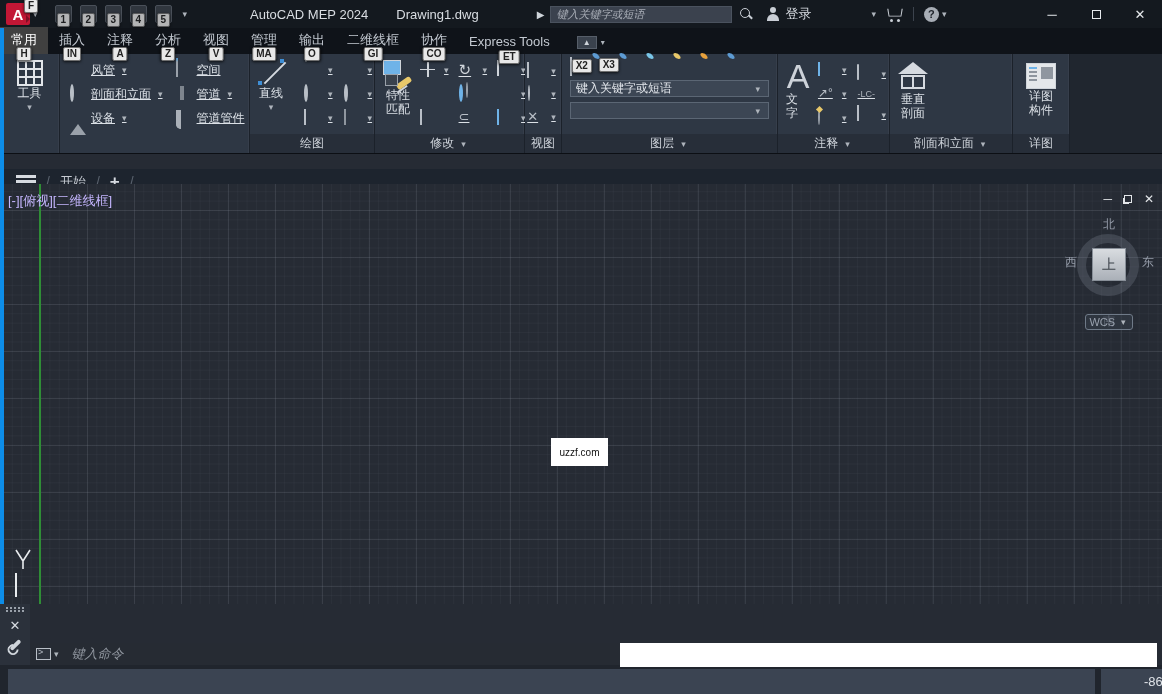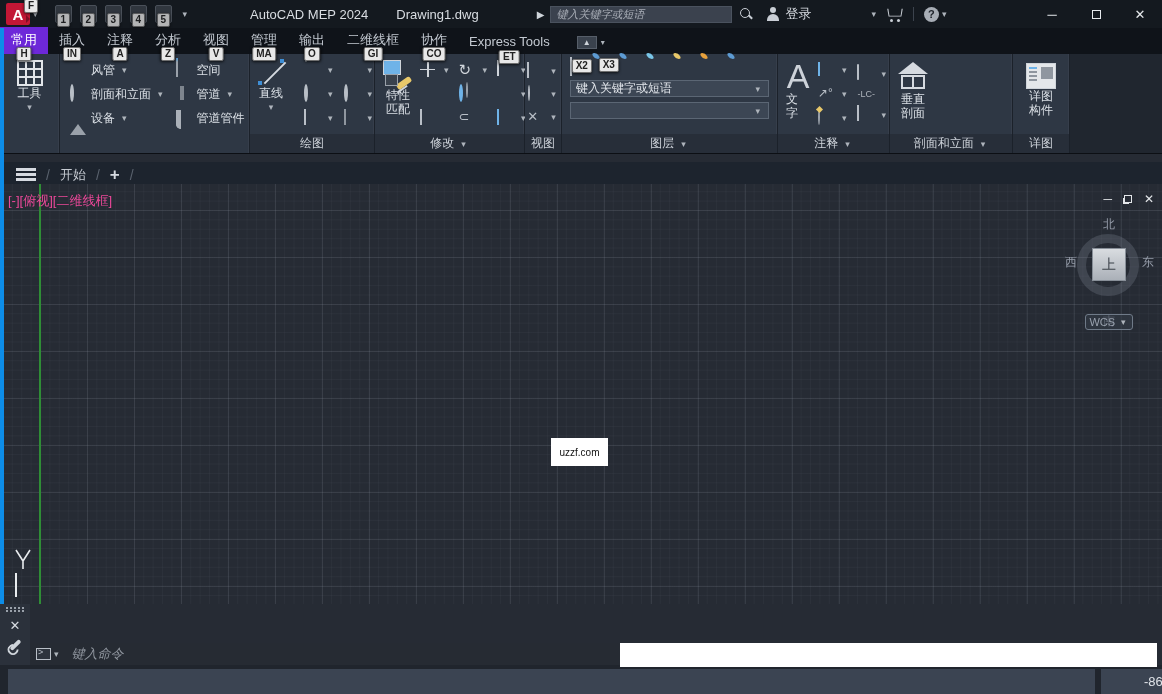--- a/index.html
+++ b/index.html
@@ -33,34 +33,34 @@
   .i-cart:after{content:"";position:absolute;left:3px;bottom:-1px;width:3px;height:3px;background:#c9ced5;border-radius:50%;box-shadow:7px 0 0 #c9ced5;}
   .tdiv{width:1px;height:14px;background:#3c434d;margin:0 10px;}
   .i-help{width:15px;height:15px;border-radius:50%;background:#a7adb5;color:#20252c;font-size:11px;font-weight:bold;display:flex;align-items:center;justify-content:center;}
   .winbtns{position:absolute;right:0;top:0;height:28px;display:flex;align-items:center;}
   .winbtn{width:44px;height:28px;display:flex;align-items:center;justify-content:center;color:#e6e9ec;font-size:13px;}
   .winbtn .sq{width:9px;height:9px;border:1.4px solid #e6e9ec;}
 
   
   .tabrow{position:absolute;left:0;top:28px;width:1162px;height:26px;background:#0f1319;display:flex;align-items:flex-end;color:#c3c9d1;font-size:13px;}
   .rtab{padding:4px 11px 5px;position:relative;cursor:default;}
-  .rtab.active{background:#6d28d9;color:#fff;}
+  .rtab.active{background:#404040;color:#fff;}
   .rtab .keytip{left:50%;transform:translateX(-50%);top:20px;}
   .collapsebtn{position:relative;margin-left:16px;margin-bottom:5px;width:20px;height:13px;background:#3a424d;border:1px solid #565e69;display:flex;align-items:center;justify-content:center;color:#cfd4da;font-size:8px;}
   .collapsebtn .keytip{left:-6px;top:22px;}
   .collapsedd{position:relative;margin:0 0 7px 4px;color:#aeb4bc;font-size:8px;}
   .collapsedd .keytip{left:-2px;top:20px;}
 
   
   .ribbon{position:absolute;left:0;top:54px;width:1162px;height:100px;background:#20262f;border-bottom:1px solid #0c0f14;}
   .panel{position:absolute;top:0;height:99px;background:#2e3744;border-right:1px solid #1b212a;box-shadow:inset -1px 0 0 rgba(255,255,255,.04);}
   .plabel{position:absolute;left:0;right:0;bottom:0;height:19px;background:#272e39;color:#ced3da;font-size:12px;display:flex;align-items:center;justify-content:center;gap:4px;}
   .pbody{position:absolute;left:0;right:0;top:0;bottom:19px;display:flex;align-items:center;}
   .bigbtn{display:flex;flex-direction:column;align-items:center;justify-content:flex-start;color:#dbe0e6;font-size:12px;line-height:14px;padding-top:6px;height:100%;}
-  .smallrow{display:flex;align-items:center;gap:4px;color:#dbe0e6;font-size:12px;white-space:nowrap;}
+  .smallrow{display:flex;align-items:center;gap:4px;color:#dbe0e6;font-size:12px;white-space:nowrap;text-decoration:underline;}
   .col{display:flex;flex-direction:column;justify-content:center;gap:7px;height:100%;}
   .vsep{width:1px;align-self:stretch;background:#232a34;margin:4px 2px;}
 
   
   .ic{width:17px;height:17px;position:relative;flex:none;}
   
   .i-duct{width:15px;height:10px;background:#8f969f;transform:skewX(-18deg);border-radius:2px;box-shadow:2px -3px 0 -1px #c9cfd6;}
   .i-torus{width:15px;height:9px;border:2.5px solid #b9bfc7;border-radius:50%;margin-top:4px;}
   .i-cone{width:0;height:0;border-left:8px solid transparent;border-right:8px solid transparent;border-bottom:11px solid #9aa1aa;margin-top:3px;}
   .i-space{width:15px;height:11px;border:1.5px solid #9aa1aa;border-top:4px solid #4f9bd8;margin-top:2px;}
@@ -119,38 +119,38 @@
   .i-elev{width:10px;height:10px;border:1.7px solid #b9bfc7;border-radius:50%;position:relative;margin-top:5px;}
   .i-elev:before{content:"";position:absolute;left:0px;top:-7px;border-left:4px solid transparent;border-right:4px solid transparent;border-bottom:6px solid #b9bfc7;}
   .i-detail{width:30px;height:26px;border:1.5px solid #cfd4da;background:#e4e7ea;position:relative;margin-top:3px;}
   .i-detail:after{content:"";position:absolute;right:2px;top:3px;width:12px;height:12px;background:#8f969f;}
   .i-detail:before{content:"";position:absolute;left:2px;top:3px;width:8px;height:18px;background:linear-gradient(#6fb3e8 0 2px,transparent 2px 4px,#8f969f 4px 6px,transparent 6px 8px,#8f969f 8px 10px,transparent 10px 12px,#8f969f 12px 14px,transparent 14px);}
   .i-gridtool{width:26px;height:26px;border:2px solid #e2e5e9;background:linear-gradient(90deg,transparent 0 6px,#e2e5e9 6px 8px,transparent 8px 14px,#e2e5e9 14px 16px,transparent 16px) ,linear-gradient(transparent 0 6px,#e2e5e9 6px 8px,transparent 8px 14px,#e2e5e9 14px 16px,transparent 16px);}
   .bigA{font-size:34px;line-height:32px;color:#cdd2d9;font-weight:normal;}
   .lctext{color:#aeb4bc;font-size:9px;letter-spacing:0;}
 
   
-  .filetabs{position:absolute;left:0;top:162px;width:1162px;height:27px;background:#1d242e;border-bottom:2px solid #3d playground4754;border-bottom:2px solid #3d4754;display:flex;align-items:center;color:#c6cbd2;font-size:13px;}
+  .filetabs{position:absolute;left:0;top:169px;width:1162px;height:27px;background:#1d242e;border-bottom:2px solid #3d playground4754;border-bottom:2px solid #3d4754;display:flex;align-items:center;color:#c6cbd2;font-size:13px;}
   .hamb{width:20px;height:13px;margin-left:16px;background:linear-gradient(#d6dae0 0 3px,transparent 3px 5px,#d6dae0 5px 8px,transparent 8px 10px,#d6dae0 10px 13px,transparent 13px);}
   .slash{color:#5a626e;margin:0 10px;font-size:14px;}
   .slash:after{content:"/";}
   .plus{color:#d6dae0;font-size:17px;font-weight:bold;}
 
   
   .canvas{position:absolute;left:0;top:184px;width:1162px;height:420px;background:#262b34;overflow:hidden;
     background-image:
       linear-gradient(to right,rgba(190,200,215,.10) 1px,transparent 1px),
       linear-gradient(to bottom,rgba(190,200,215,.10) 1px,transparent 1px),
       linear-gradient(to right,rgba(190,200,215,.04) 1px,transparent 1px),
       linear-gradient(to bottom,rgba(190,200,215,.04) 1px,transparent 1px);
     background-size:47px 47px,47px 47px,9.4px 9.4px,9.4px 9.4px;
     background-position:40px 26px,40px 26px,40px 26px,40px 26px;}
   .bluestrip{position:absolute;left:0;top:28px;width:4px;height:576px;background:#0d8de8;z-index:30;}
   .greenline{position:absolute;left:39px;top:184px;width:2px;height:420px;background:#2f8d36;z-index:5;}
-  .viewlabel{position:absolute;left:8px;top:192px;color:#ec4899;font-size:13px;z-index:6;}
+  .viewlabel{position:absolute;left:8px;top:192px;color:#c4b5fd;font-size:13px;z-index:6;}
   .vwinbtns{position:absolute;right:8px;top:192px;display:flex;gap:12px;align-items:center;z-index:6;color:#e4e7ea;font-size:12px;}
   .vwinbtns .sq{width:8px;height:8px;border:1.3px solid #e4e7ea;box-shadow:-2px 2px 0 -1px #e4e7ea;}
   .viewcube{position:absolute;left:1066px;top:212px;width:90px;height:125px;z-index:6;color:#969daa;font-size:12px;}
   .vc-ring{position:absolute;left:11px;top:22px;width:62px;height:62px;border:9px solid rgba(130,138,152,.28);border-radius:50%;}
   .vc-top{position:absolute;left:26px;top:36px;width:34px;height:33px;background:linear-gradient(#d9dce0,#aab0b8);border:1px solid #888f98;color:#3c424a;font-size:14px;display:flex;align-items:center;justify-content:center;}
   .vc-n{position:absolute;left:37px;top:4px;}
   .vc-s{position:absolute;left:37px;top:101px;}
   .vc-w{position:absolute;left:-1px;top:42px;}
   .vc-e{position:absolute;left:76px;top:42px;}
   .wcs{position:absolute;left:1085px;top:314px;width:48px;height:16px;border:1px solid #6f7a88;border-radius:3px;background:rgba(52,60,72,.6);color:#99a1ad;font-size:11px;display:flex;align-items:center;justify-content:center;gap:3px;z-index:6;}

